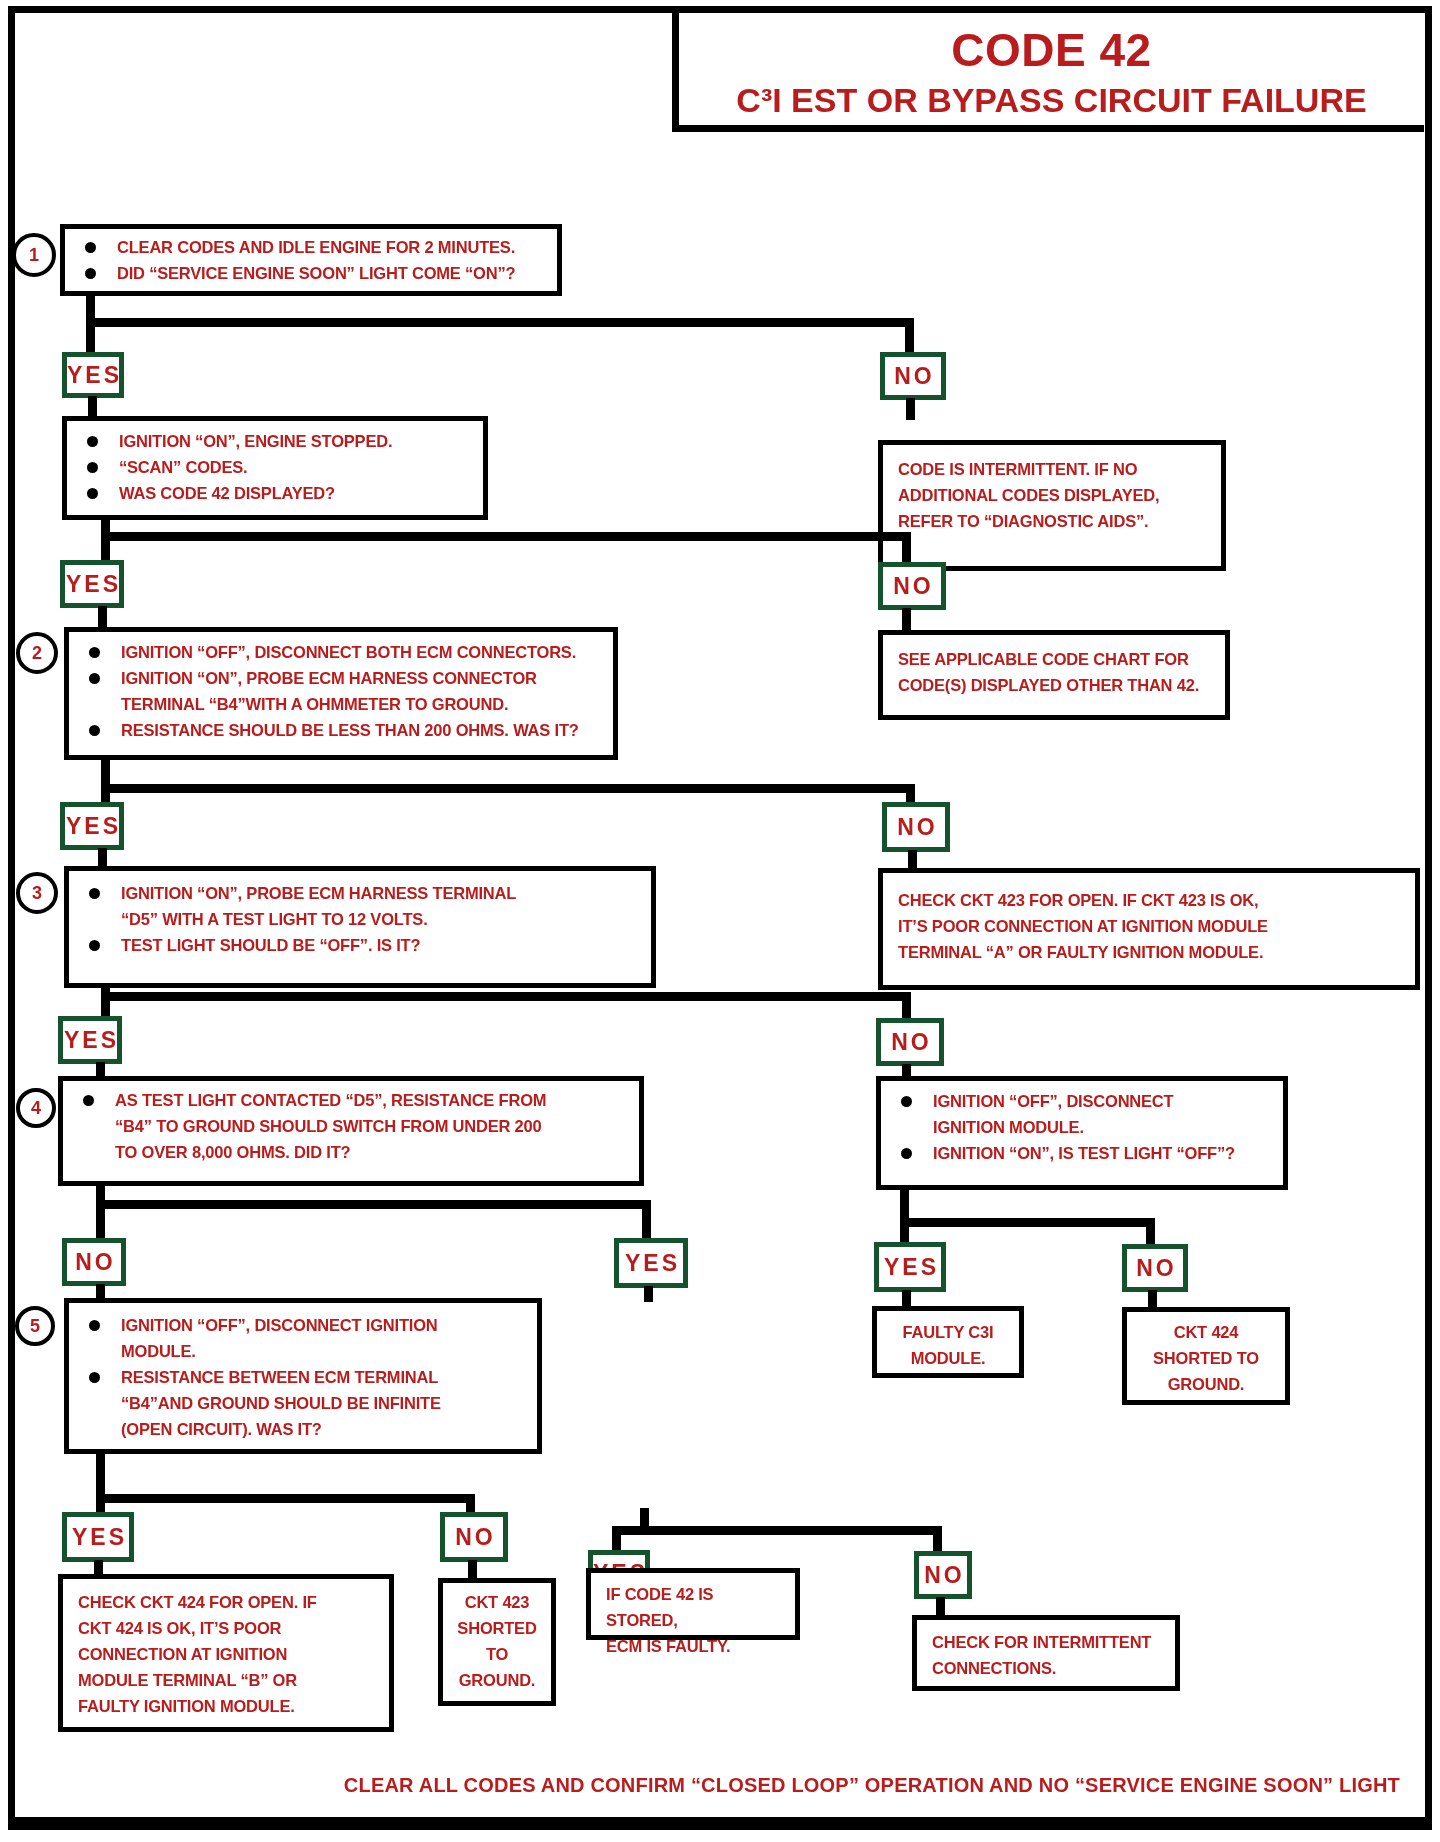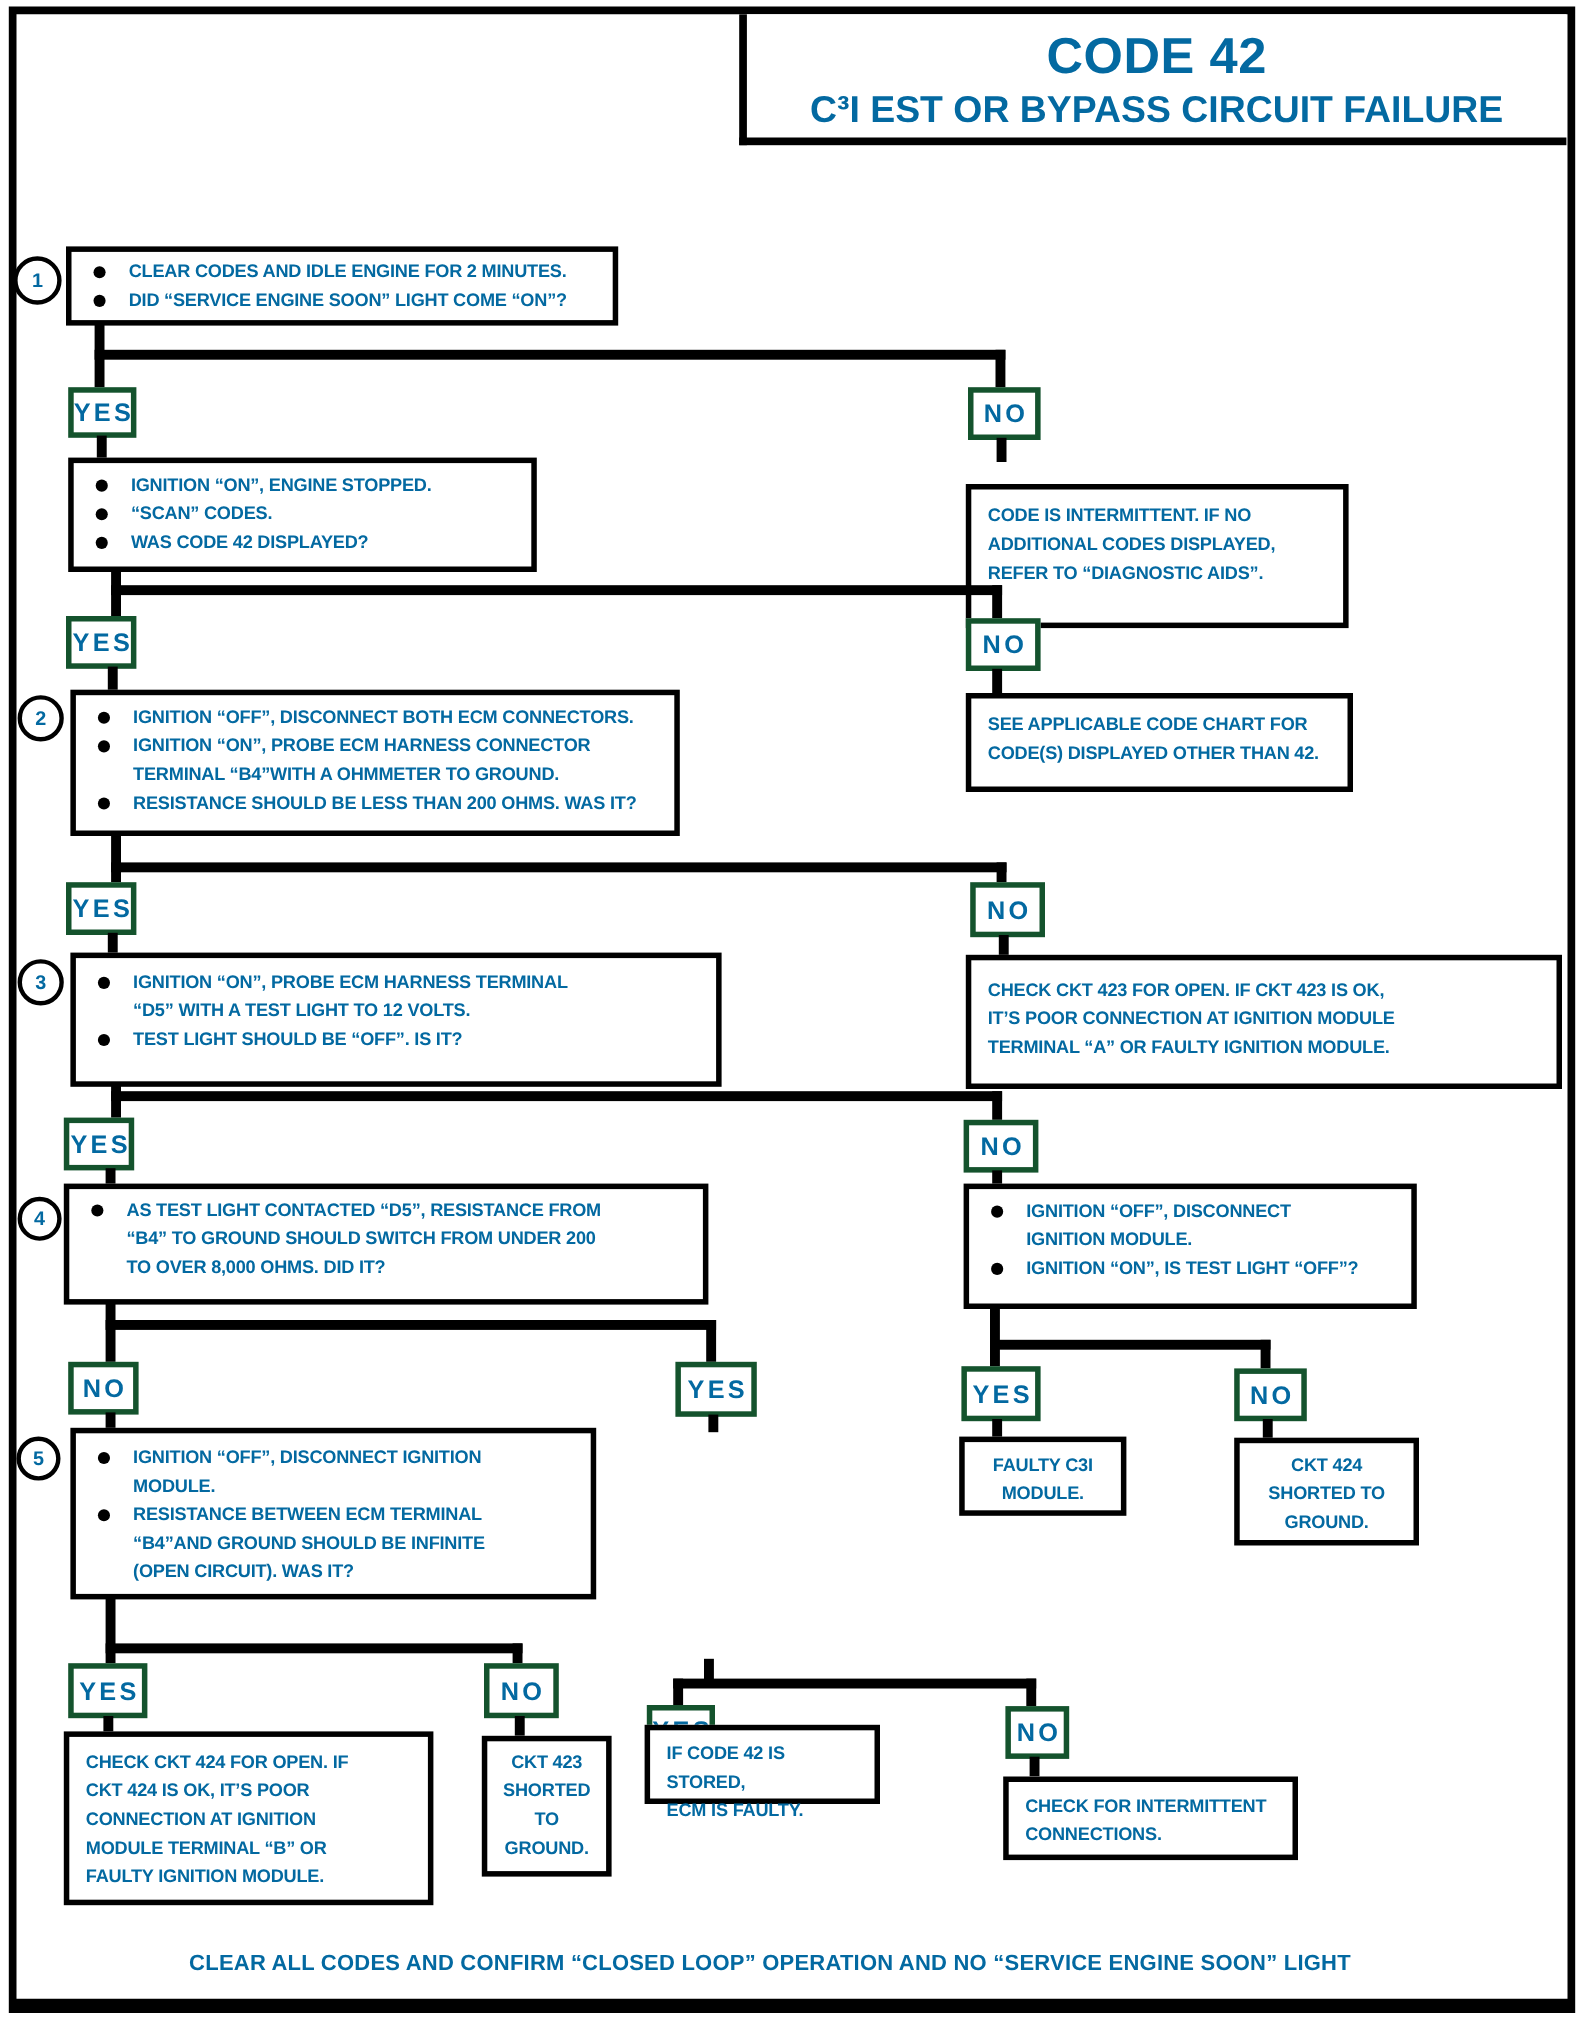--- a/index.html
+++ b/index.html
@@ -1,37 +1,37 @@
 <!DOCTYPE html>
 <html><head>
 <meta charset="utf-8">
 <style>
   html,body{margin:0;padding:0;background:#fff;}
   #canvas{
     position:relative;width:1440px;height:1842px;background:#ffffff;
-    font-family:"Liberation Sans",sans-serif;font-weight:bold;color:#0369a1;
+    font-family:"Liberation Sans",sans-serif;font-weight:bold;color:#b91c1c;
     font-size:16.5px;line-height:26px;letter-spacing:-0.2px;overflow:hidden;
   }
   .abs{position:absolute;box-sizing:border-box;}
   .pageborder{left:8px;top:6px;width:1424px;height:1824px;border:7px solid #000;border-bottom-width:13px;background:transparent;}
   .titlebox{left:672px;top:13px;width:752px;height:119px;border-left:7px solid #000;border-bottom:7px solid #000;text-align:center;background:#fff;}
   .title-main{font-size:46px;line-height:50px;margin-top:12px;letter-spacing:0.5px;}
   .title-sub{font-size:34px;line-height:38px;margin-top:6px;letter-spacing:0px;}
   .box{border:5px solid #000;background:#fff;}
   .lbl{border:5px solid #14532d;background:#fff;display:flex;align-items:center;justify-content:center;
        font-size:23px;letter-spacing:3px;text-indent:3px;}
   .circle{border:4px solid #000;border-radius:50%;background:#fff;display:flex;align-items:center;justify-content:center;font-size:18px;letter-spacing:0;}
   .ln{background:#000;}
   .bullets{padding:8px 8px 6px 10px;display:flex;flex-direction:column;}
   .bullet{display:flex;align-items:flex-start;}
   .dot{width:11px;height:11px;border-radius:50%;background:#000;flex:0 0 11px;margin:8px 0 0 10px;}
   .btext{margin-left:21px;white-space:pre-line;}
   .plain{white-space:pre-line;padding:11px 8px 6px 15px;}
   .plain.center{text-align:center;padding-left:4px;padding-right:4px;}
-  .footer{left:0;top:1772px;width:1400px;text-align:center;font-size:20px;letter-spacing:0.2px;}
+  .footer{left:0;top:1772px;width:1400px;text-align:right;font-size:20px;letter-spacing:0.2px;}
 </style>
 </head>
 <body>
 
 <div id="canvas">
 
   <div class="abs pageborder"></div>
   <div class="abs titlebox">
     <div class="title-main">CODE 42</div>
     <div class="title-sub">C³I EST OR BYPASS CIRCUIT FAILURE</div>

